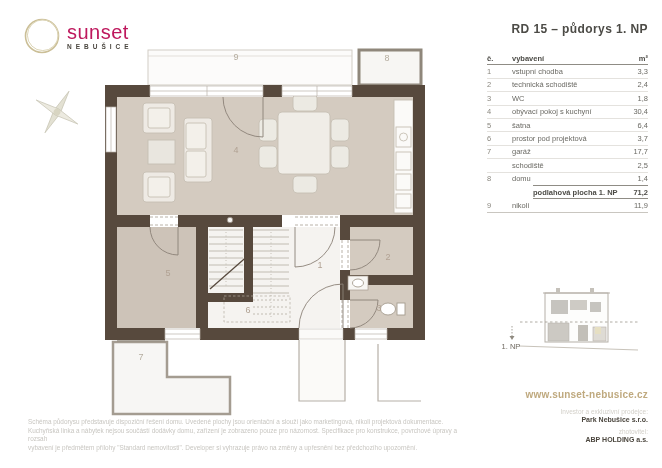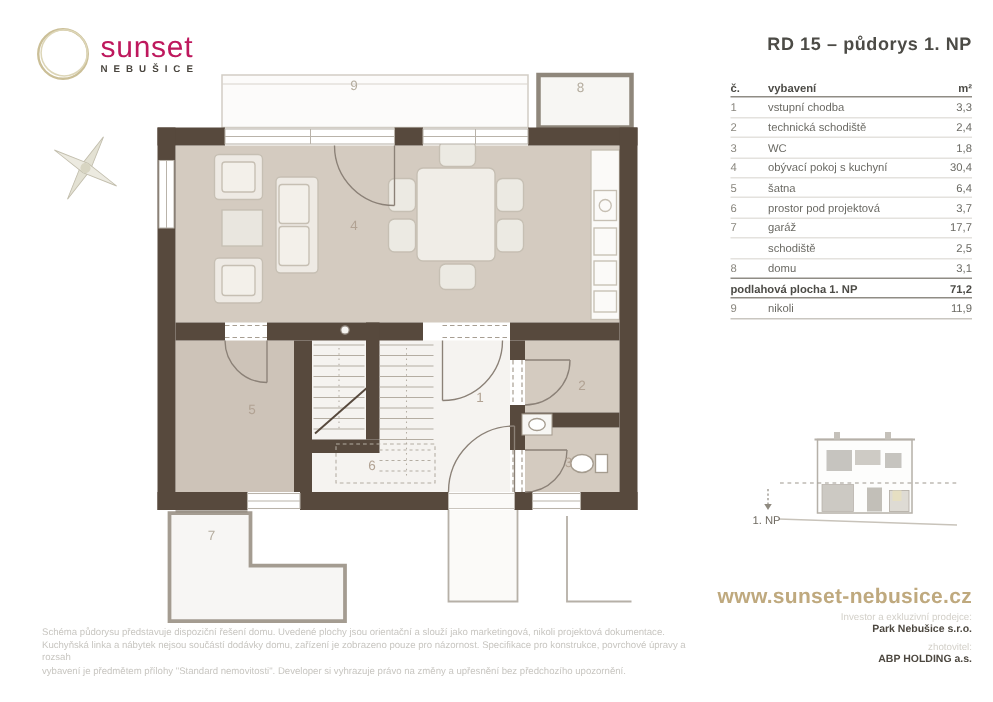--- a/index.html
+++ b/index.html
@@ -12,28 +12,28 @@
   .logo-name{font-size:20px;font-weight:normal;color:#be185d;letter-spacing:.5px;line-height:20px;}
   .logo-sub{font-size:6.5px;font-weight:bold;letter-spacing:4px;color:#4a463f;margin-top:1px;}
   
   .title{position:absolute;right:14px;top:22px;font-size:12px;font-weight:bold;
          color:#4c4b46;letter-spacing:.4px;padding-left:48px;}
   
   .rtable{position:absolute;left:487px;top:52px;width:161px;font-size:7.5px;color:#6b6a64;}
   .trow{display:flex;align-items:center;height:12.4px;border-bottom:1px solid #e4e2de;}
   .thead{font-weight:bold;color:#4c4b46;border-bottom:1px solid #8f8c85;}
   .trow.nb{border-bottom:none;}
-  .ttotal{font-weight:bold;color:#4c4b46;border-top:1px solid #8f8c85;border-bottom:1px solid #8f8c85;}
+  .ttotal{font-weight:bold;color:#4c4b46;border-top:1px solid #8f8c85;border-bottom:1px solid #8f8c85;margin-left:46px;}
   .tlast{border-bottom:1px solid #c9c6c0;}
   .tnum{width:25px;color:#8a877f;}
   .thead .tnum,.ttotal .tnum{color:inherit;}
   .tname{flex:1;}
   .tarea{width:28px;text-align:right;}
   
-  .website{position:absolute;right:14px;top:389px;font-size:14px;font-weight:bold;
+  .website{position:absolute;right:14px;top:389px;font-size:10px;font-weight:bold;
            color:#bfa97e;letter-spacing:.2px;padding-left:32px;}
   .credits{position:absolute;right:14px;top:403px;text-align:right;}
   .credits .lbl{font-size:6.5px;color:#d3d0c9;margin-top:5px;}
   .credits .val{font-size:7px;font-weight:bold;color:#4c473f;margin-top:1px;}
   
   .disclaimer{position:absolute;left:28px;top:418px;width:445px;font-size:6.4px;
               line-height:8.6px;color:#c8c6c1;}
 </style>
 </head>
 <body>
@@ -267,21 +267,21 @@
       <span class="tarea">17,7</span>
     </div>
     <div class="trow">
       <span class="tnum"></span>
       <span class="tname">schodiště</span>
       <span class="tarea">2,5</span>
     </div>
     <div class="trow nb">
       <span class="tnum">8</span>
       <span class="tname">domu</span>
-      <span class="tarea">3,1</span>
+      <span class="tarea">1,4</span>
     </div>
     <div class="trow ttotal">
       <span class="tname">podlahová plocha 1. NP</span>
       <span class="tarea">71,2</span>
     </div>
     <div class="trow tlast">
       <span class="tnum">9</span>
       <span class="tname">nikoli</span>
       <span class="tarea">11,9</span>
     </div>

